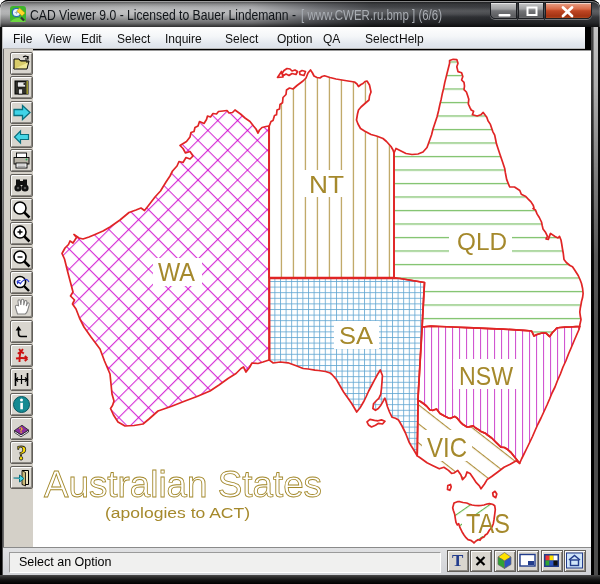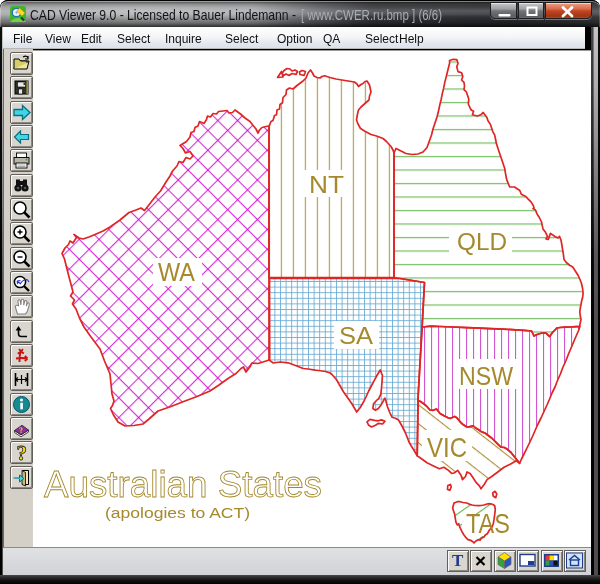--- a/index.html
+++ b/index.html
@@ -280,20 +280,21 @@
           </svg></div>
 <div class="wb" style="left:28px;width:26px"><svg width="26" height="17">
             <rect x="8.5" y="4.5" width="9" height="7.5" fill="none" stroke="#fff" stroke-width="2"></rect>
           </svg></div>
 <div class="wb wbclose" style="left:55px;width:47px;border-radius:0 0 5px 0"><svg width="47" height="17">
             <path d="M17,4.5 L26,13 M26,4.5 L17,13" stroke="#fff" stroke-width="2.8" stroke-linecap="round"></path>
           </svg></div>
 </div>
     </div>
   <div id="statusbar">
+      <div id="statusfield">Select an Option</div>
       <div class="sb" style="left:444px">
         <svg width="21" height="21" viewBox="0 0 21 21">
           <text x="5" y="16" font-family="Liberation Serif" font-size="17" font-weight="bold" fill="#223c8c">T</text>
         </svg>
       </div>
 <div class="sb" style="left:467px">
         <svg width="21" height="21" viewBox="0 0 21 21">
           <path d="M6.5,7 L14.5,15 M14.5,7 L6.5,15" stroke="#000" stroke-width="2.2"></path>
         </svg>
       </div>

